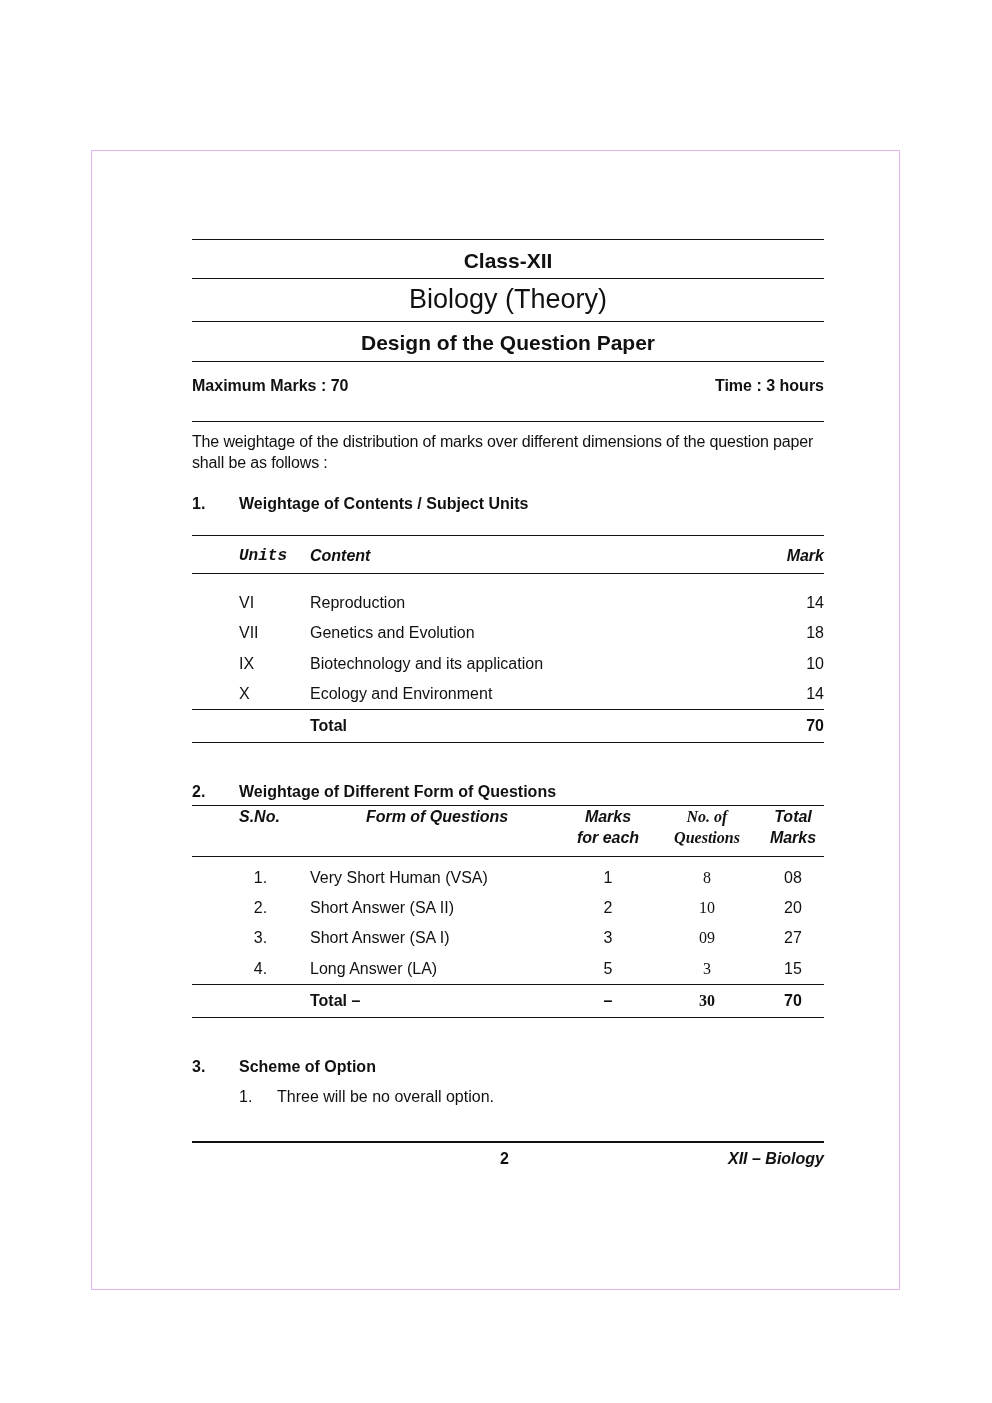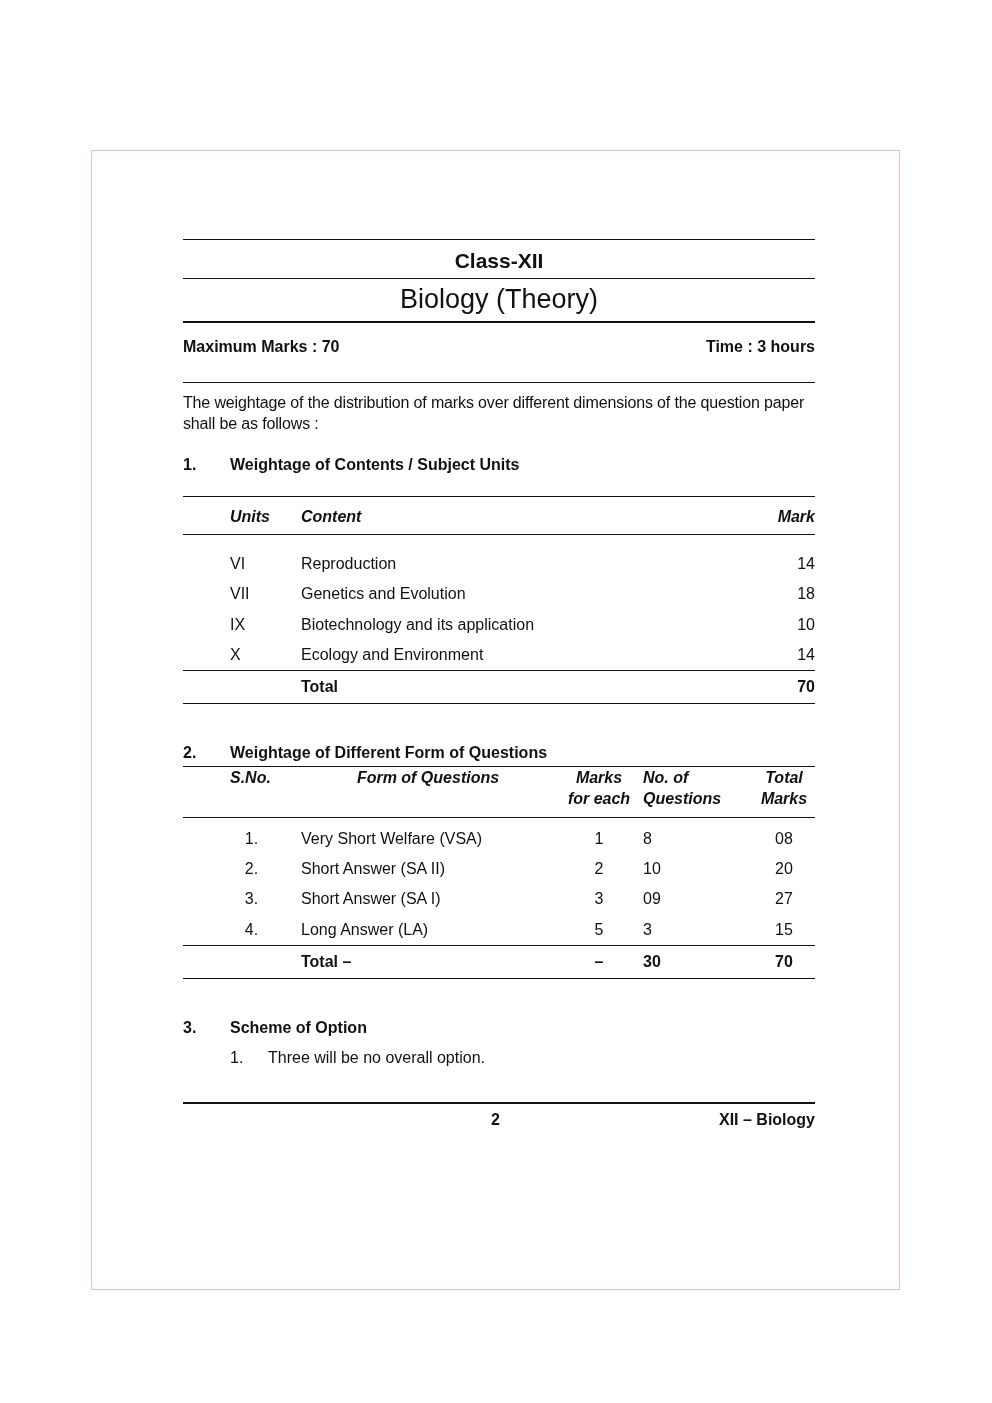--- a/index.html
+++ b/index.html
@@ -2,72 +2,73 @@
 <html><head>
   <meta charset="utf-8">
   <style>
     * { box-sizing: border-box; margin: 0; padding: 0; }
     html, body { width: 992px; height: 1403px; background: #ffffff; }
     body { position: relative; font-family: "Liberation Sans", sans-serif; color: #111; }
     .frame {
       position: absolute; left: 91px; top: 150px; width: 809px; height: 1140px;
       border: 1.5px solid #e2b4f0;
     }
-    .content { position: absolute; left: 183px; top: 239px; width: 632px; }
+    .content { position: absolute; left: 192px; top: 239px; width: 632px; }
     .rule { height: 0; border-top: 1.8px solid #111; width: 100%; }
     .center { text-align: center; }
     .class-title { font-weight: bold; font-size: 21px; height: 38px; line-height: 42px; }
     .subject-title { font-weight: normal; font-size: 27px; height: 42px; line-height: 40px; }
     .design-title { font-weight: bold; font-size: 21px; height: 39px; line-height: 41px; }
     .meta-row { display: flex; justify-content: space-between; font-weight: bold; font-size: 16px; height: 59px; padding-top: 15px; }
     .intro { font-size: 16px; line-height: 21px; margin-top: 9px; letter-spacing: -0.15px; }
     .section-head { display: flex; font-weight: bold; font-size: 16px; }
     .section-head .num { width: 47px; }
     .s1 { margin-top: 22px; }
     table { width: 100%; border-collapse: collapse; font-size: 16px; }
     .t1 { margin-top: 22px; border-top: 1.8px solid #111; }
     .t1 th { font-style: italic; font-weight: bold; text-align: left; height: 38px; vertical-align: middle; border-bottom: 1.8px solid #111; padding-top: 2px; }
     .t1 td { height: 30.5px; vertical-align: middle; }
     .t1 .spacer td { height: 14px; }
     .t1 .col-pad { width: 47px; }
-    .t1 .col-unit { width: 71px; }
+    .t1 .col-unit { width: 71px; font-family: Liberation Mono, monospace; }
     .t1 .num-right { text-align: right; }
     .t1 tr.total td { font-weight: bold; border-top: 1.8px solid #111; border-bottom: 1.8px solid #111; height: 33px; }
     .s2 { margin-top: 40px; }
     .t2 { margin-top: 4px; border-top: 1.8px solid #111; }
     .t2 th { font-style: italic; font-weight: bold; vertical-align: top; padding-bottom: 8px; line-height: 21px; border-bottom: 1.8px solid #111; }
     .t2 td { height: 30.5px; vertical-align: middle; }
     .t2 tr.first td { padding-top: 6px; height: 36px; }
     .t2 .c-pad { width: 47px; }
     .t2 .c-sno { width: 71px; text-align: left; }
     .t2 .c-form { text-align: center; }
     .t2 .c-marks { width: 88px; text-align: center; }
-    .t2 .c-noq { width: 110px; text-align: left; }
+    .t2 .c-noq { width: 110px; text-align: center; font-family: Liberation Serif, serif; }
     .t2 .c-total { width: 62px; text-align: center; }
     .t2 td.sno { text-align: center; padding-right: 28px; }
     .t2 tr.total td { font-weight: bold; border-top: 1.8px solid #111; border-bottom: 1.8px solid #111; height: 33px; }
     .s3 { margin-top: 40px; }
     .option-item { display: flex; font-size: 16px; margin-top: 12px; padding-left: 47px; }
     .option-item .num { width: 38px; }
     .footer-rule { margin-top: 35px; border-top: 2.2px solid #111; }
     .footer { position: relative; height: 30px; font-size: 16px; font-weight: bold; }
     .footer .page-num { position: absolute; left: 308px; top: 7px; }
-    .footer .running-title { position: absolute; right: 0; top: 7px; }
+    .footer .running-title { position: absolute; right: 0; top: 7px; font-style: italic; }
   </style>
 </head>
 <body>
 
 <div class="frame"></div>
 
 <div class="content">
   <div class="rule"></div>
   <div class="class-title center">Class-XII</div>
   <div class="rule"></div>
   <div class="subject-title center">Biology (Theory)</div>
   <div class="rule"></div>
+  <div class="design-title center">Design of the Question Paper</div>
   <div class="rule"></div>
   <div class="meta-row">
     <span>Maximum Marks : 70</span>
     <span>Time : 3 hours</span>
   </div>
   <div class="rule"></div>
 
   <p class="intro">The weightage of the distribution of marks over different dimensions of the question paper shall be as follows :</p>
 
   <div class="section-head s1">
@@ -141,21 +142,21 @@
         <th class="c-total">
           <div>Total</div>
           <div>Marks</div>
         </th>
       </tr>
     </thead>
     <tbody>
       <tr class="first">
         <td></td>
         <td class="sno">1.</td>
-        <td>Very Short Welfare (VSA)</td>
+        <td>Very Short Human (VSA)</td>
         <td class="c-marks">1</td>
         <td class="c-noq">8</td>
         <td class="c-total">08</td>
       </tr>
       <tr>
         <td></td>
         <td class="sno">2.</td>
         <td>Short Answer (SA II)</td>
         <td class="c-marks">2</td>
         <td class="c-noq">10</td>

